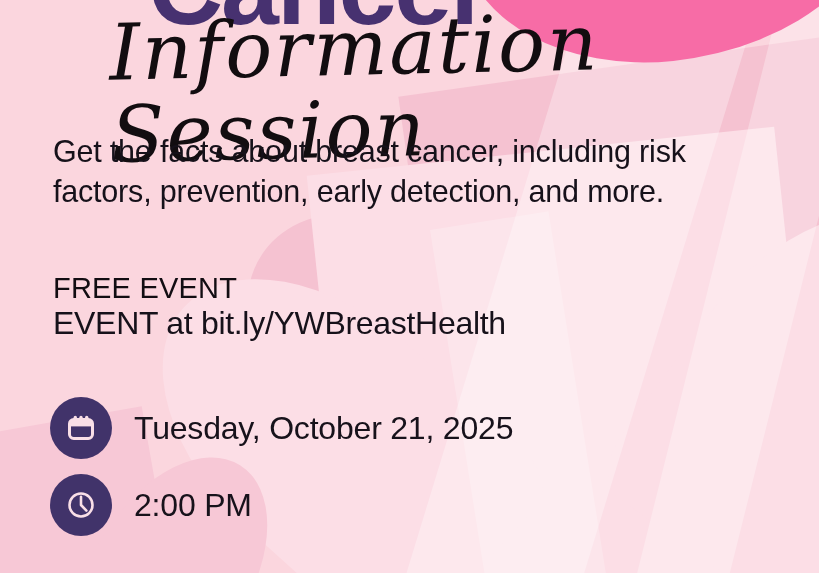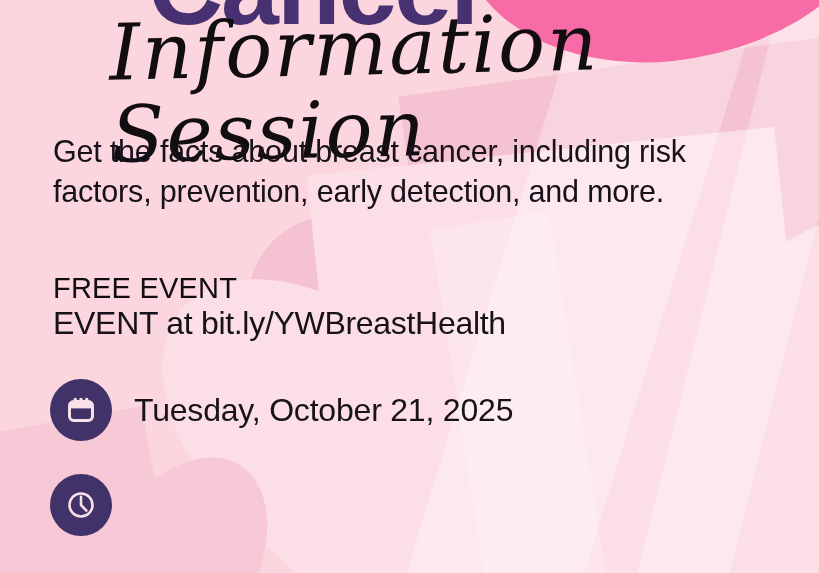--- a/index.html
+++ b/index.html
@@ -164,21 +164,21 @@
     letter-spacing: -0.3px;
     color: #16111a;
   }
 
   .info-row {
     position: absolute;
     display: flex;
     align-items: center;
     gap: 22px;
   }
-  .row-date { left: 50px; top: 379px; }
+  .row-date { left: 50px; top: 397px; }
   .row-time { left: 50px; top: 474px; }
 
   .icon-badge {
     width: 62px;
     height: 62px;
     border-radius: 50%;
     background: #41336a;
     display: flex;
     align-items: center;
     justify-content: center;
@@ -244,16 +244,17 @@
       <span class="info-text">Tuesday, October 21, 2025</span>
     </div>
 
     <div class="info-row row-time">
       <span class="icon-badge">
         <svg width="36" height="36" viewBox="0 0 36 36" aria-hidden="true">
           <circle cx="18" cy="18" r="11.5" fill="none" stroke="#f9dfe7" stroke-width="2.6"></circle>
           <path d="M18 9.8 L18 18 L23.4 23.6" fill="none" stroke="#f9dfe7" stroke-width="2.6" stroke-linecap="round" stroke-linejoin="round"></path>
         </svg>
       </span>
+      <span class="info-text">2:00 PM</span>
     </div>
 
   </div>
 </div>
 
 </body></html>

